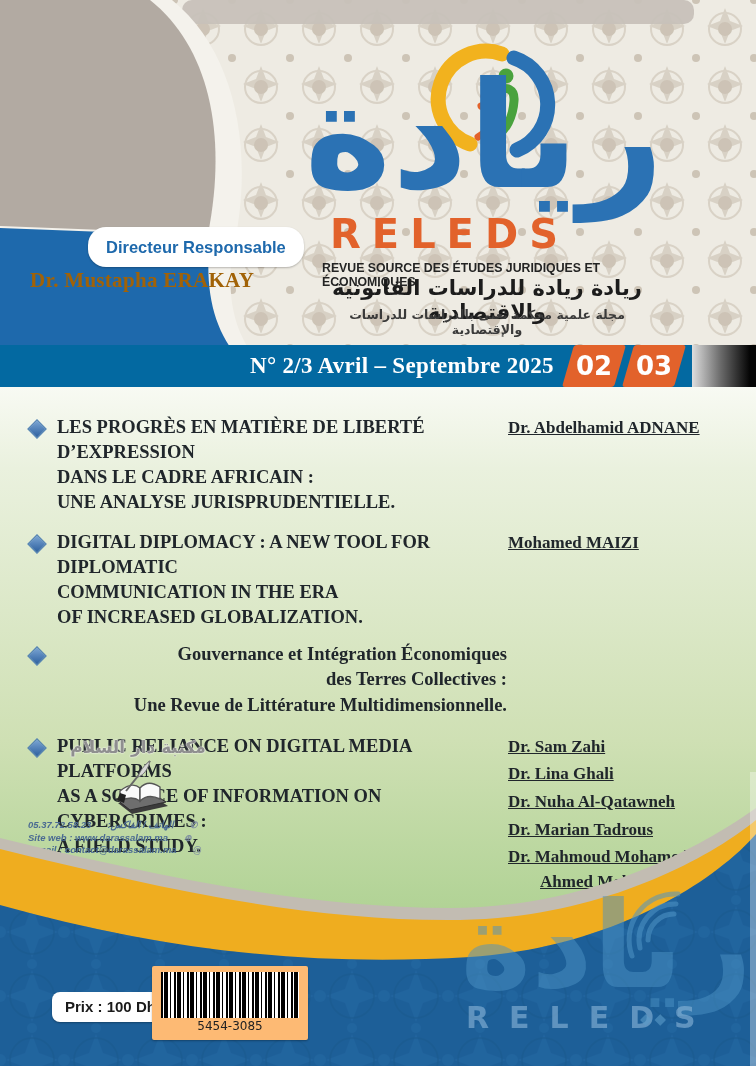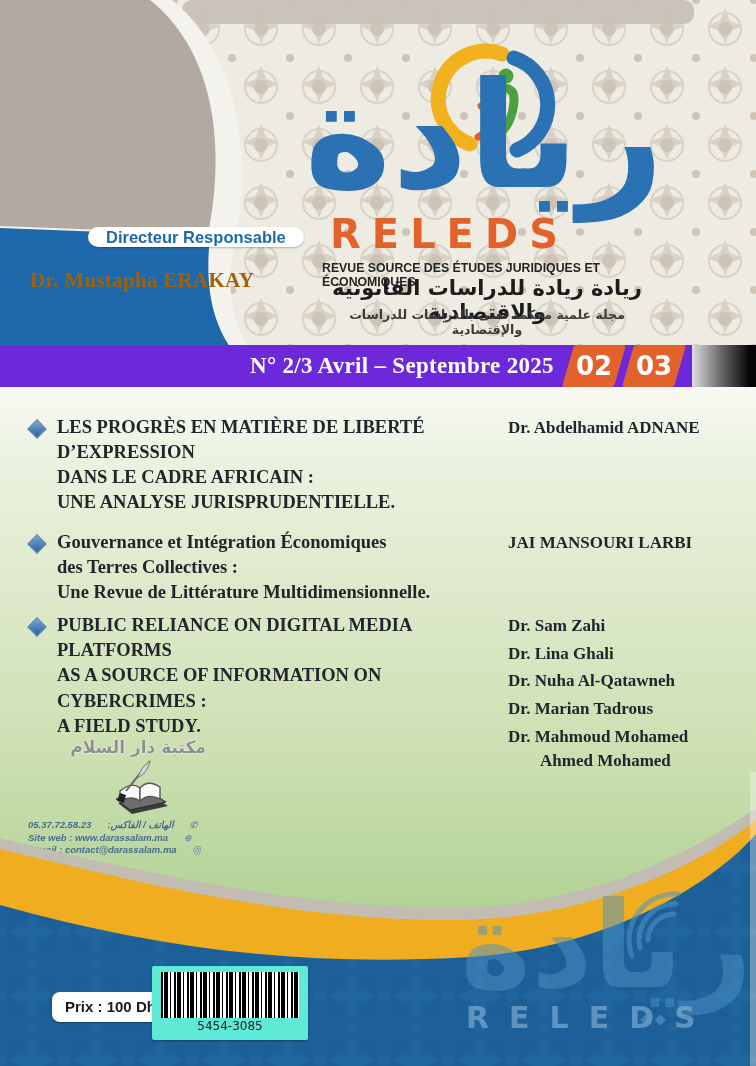--- a/index.html
+++ b/index.html
@@ -1,78 +1,78 @@
 <!DOCTYPE html>
 <html><head>
 <meta charset="utf-8">
 <style>
   html,body{margin:0;padding:0;background:#777;}
   .cover{position:relative;width:756px;height:1066px;margin:0 auto;overflow:hidden;
          background:#eeebe3;font-family:"Liberation Sans",sans-serif;}
 
   
   .header-svg{position:absolute;top:0;left:0;}
-  .badge-pill{position:absolute;left:88px;top:227px;height:20px;padding:0 18px;
+  .badge-pill{position:absolute;left:88px;top:227px;height:40px;padding:0 18px;
       background:#fff;border-radius:18px;display:flex;align-items:center;
       box-shadow:0 1px 2px rgba(0,0,0,.25);}
   .badge-pill span{font:700 16.5px "Liberation Sans",sans-serif;color:#1e69ac;}
   .director{position:absolute;left:30px;top:268px;width:230px;
       font:700 21px "Liberation Serif",serif;color:#a16207;letter-spacing:.3px;}
 
   .logo-ar{position:absolute;top:62px;right:92px;font:700 148px/1 "DejaVu Sans",sans-serif;
       color:#2b72b4;}
   .swoosh{position:absolute;left:418px;top:38px;}
   .logo-name{position:absolute;left:330px;top:214px;font:800 40px/1 "DejaVu Sans",sans-serif;
       color:#e2622b;letter-spacing:11px;}
   .logo-sub-fr{position:absolute;left:322px;top:261px;width:330px;
       font:700 12.3px "Liberation Sans",sans-serif;color:#242424;}
   .logo-sub-ar1{position:absolute;left:326px;top:276px;width:322px;text-align:center;
       font:700 21px "DejaVu Sans",sans-serif;color:#1c1c1c;}
   .logo-sub-ar2{position:absolute;left:326px;top:307px;width:322px;text-align:center;
       font:700 12.5px "DejaVu Sans",sans-serif;color:#3a3a3a;}
 
   
-  .banner{position:absolute;left:0;top:345px;width:756px;height:42px;background:#6d28d9;}
+  .banner{position:absolute;left:0;top:345px;width:756px;height:42px;background:#0369a1;}
   .banner-title{position:absolute;left:250px;top:0;height:42px;line-height:42px;
       font:700 23px/42px "Liberation Serif",serif;color:#fff;letter-spacing:.3px;}
   .chev{position:absolute;top:0;width:52px;height:42px;background:#e2622b;
       transform:skewX(-16deg);border-radius:3px;display:flex;align-items:center;justify-content:center;}
   .chev span{transform:skewX(16deg);font:800 26px "DejaVu Sans",sans-serif;color:#fff;}
   .chev1{left:568px;} .chev2{left:628px;}
   .dark-strip{position:absolute;left:692px;right:0;top:0;bottom:0;
       background:linear-gradient(90deg,#dedede,#6a6a6a 45%,#050505 90%);}
 
   
   .main{position:absolute;left:0;top:387px;width:756px;height:679px;
       background:linear-gradient(180deg,#f8faf3 0%,#eaf1de 12%,#cfe0b4 52%,#abd08f 82%,#a3cb87 100%);}
   .articles{position:absolute;left:30px;top:28px;width:712px;}
   .article{display:flex;}
   .a-title{flex:0 0 478px;display:flex;}
   .bullet{flex:0 0 12px;height:12px;margin:7px 13px 0 0;transform:rotate(45deg);
       background:linear-gradient(135deg,#7ca6d4,#2c5f9e);border:1px solid #4a7cb0;}
   .title-text{white-space:pre-line;font:700 18.5px/1.36 "Liberation Serif",serif;color:#20262b;width:450px;}
-  .a-authors{flex:1;padding-top:1px;font:700 17px/1.45 "Liberation Serif",serif;color:#20262b;}
+  .a-authors{flex:1;padding-top:1px;font:700 17px/1.45 "Liberation Serif",serif;color:#20262b;text-decoration:underline;}
   .a-authors span{display:block;margin-bottom:3px;padding-left:32px;text-indent:-32px;}
-  .mb1{margin-bottom:14px;} .mb2{margin-bottom:12px;} .mb3{margin-bottom:8px;}
+  .mb1{margin-bottom:14px;} .mb2{margin-bottom:12px;} .mb3{margin-bottom:16px;text-align:right;}
 
   
   .publisher{position:absolute;left:28px;top:350px;width:220px;}
   .pub-name{text-align:center;font:700 17px "DejaVu Sans",sans-serif;color:#8f8f8f;
       text-shadow:0 0 2px #fff,0 0 1px #fff;}
   .pub-logo{display:block;margin:2px auto 0;}
   .contact{margin-top:2px;font:700 9.5px/12.5px "Liberation Sans",sans-serif;color:#4a6a92;}
   .c-line{display:flex;gap:16px;align-items:center;font-style:italic;}
   .cicon{font-size:9px;color:#7d8da0;}
 
   
   .footer-svg{position:absolute;left:0;top:772px;}
   .price-box{position:absolute;left:52px;top:992px;padding:6px 13px;background:#fff;
       border-radius:8px;box-shadow:0 1px 2px rgba(0,0,0,.3);}
   .price-box span{font:700 15px "Liberation Sans",sans-serif;color:#1a1a1a;}
-  .barcode{position:absolute;left:152px;top:966px;width:156px;height:74px;background:#5eead4;
+  .barcode{position:absolute;left:152px;top:966px;width:156px;height:74px;background:#fdba74;
       border-radius:2px;box-shadow:0 1px 2px rgba(0,0,0,.3);}
   .bars{height:46px;margin:6px 9px 0;
       background:repeating-linear-gradient(90deg,#000 0 2px,#fff 2px 3px,#000 3px 7px,#fff 7px 9px,#000 9px 10px,#fff 10px 13px);}
   .bar-num{text-align:center;font:400 12px "DejaVu Sans",sans-serif;color:#222;margin-top:1px;}
   .wm-ar{position:absolute;right:4px;top:886px;font:700 120px/1 "DejaVu Sans",sans-serif;
       color:#4b92c4;opacity:.5;}
   .wm-en{position:absolute;left:466px;top:1000px;font:700 30px "DejaVu Sans",sans-serif;
       letter-spacing:20px;color:#8cb6d9;opacity:.6;}
   .wm-diamonds{position:absolute;left:640px;top:1010px;font-size:15px;letter-spacing:3px;
       color:#5c9cc9;opacity:.6;}
@@ -143,30 +143,38 @@
           <div class="bullet"></div>
           <div class="title-text">LES PROGRÈS EN MATIÈRE DE LIBERTÉ D’EXPRESSION
 DANS LE CADRE AFRICAIN :
 UNE ANALYSE JURISPRUDENTIELLE.</div>
         </div>
         <div class="a-authors">
           <span>Dr. Abdelhamid ADNANE</span>
         </div>
       </div>
 
+      <div class="article mb2">
+        <div class="a-title">
+          <div class="bullet"></div>
+          <div class="title-text">DIGITAL DIPLOMACY : A NEW TOOL FOR DIPLOMATIC
+COMMUNICATION IN THE ERA
+OF INCREASED GLOBALIZATION.</div>
+        </div>
+        <div class="a-authors">
+          <span>Mohamed MAIZI</span>
+        </div>
+      </div>
 
       <div class="article mb3">
         <div class="a-title">
           <div class="bullet"></div>
           <div class="title-text">Gouvernance et Intégration Économiques
 des Terres Collectives :
 Une Revue de Littérature Multidimensionnelle.</div>
-        </div>
-        <div class="a-authors">
-          <span>JAI MANSOURI LARBI</span>
         </div>
       </div>
 
       <div class="article">
         <div class="a-title">
           <div class="bullet"></div>
           <div class="title-text">PUBLIC RELIANCE ON DIGITAL MEDIA PLATFORMS
 AS A SOURCE OF INFORMATION ON CYBERCRIMES :
 A FIELD STUDY.</div>
         </div>

